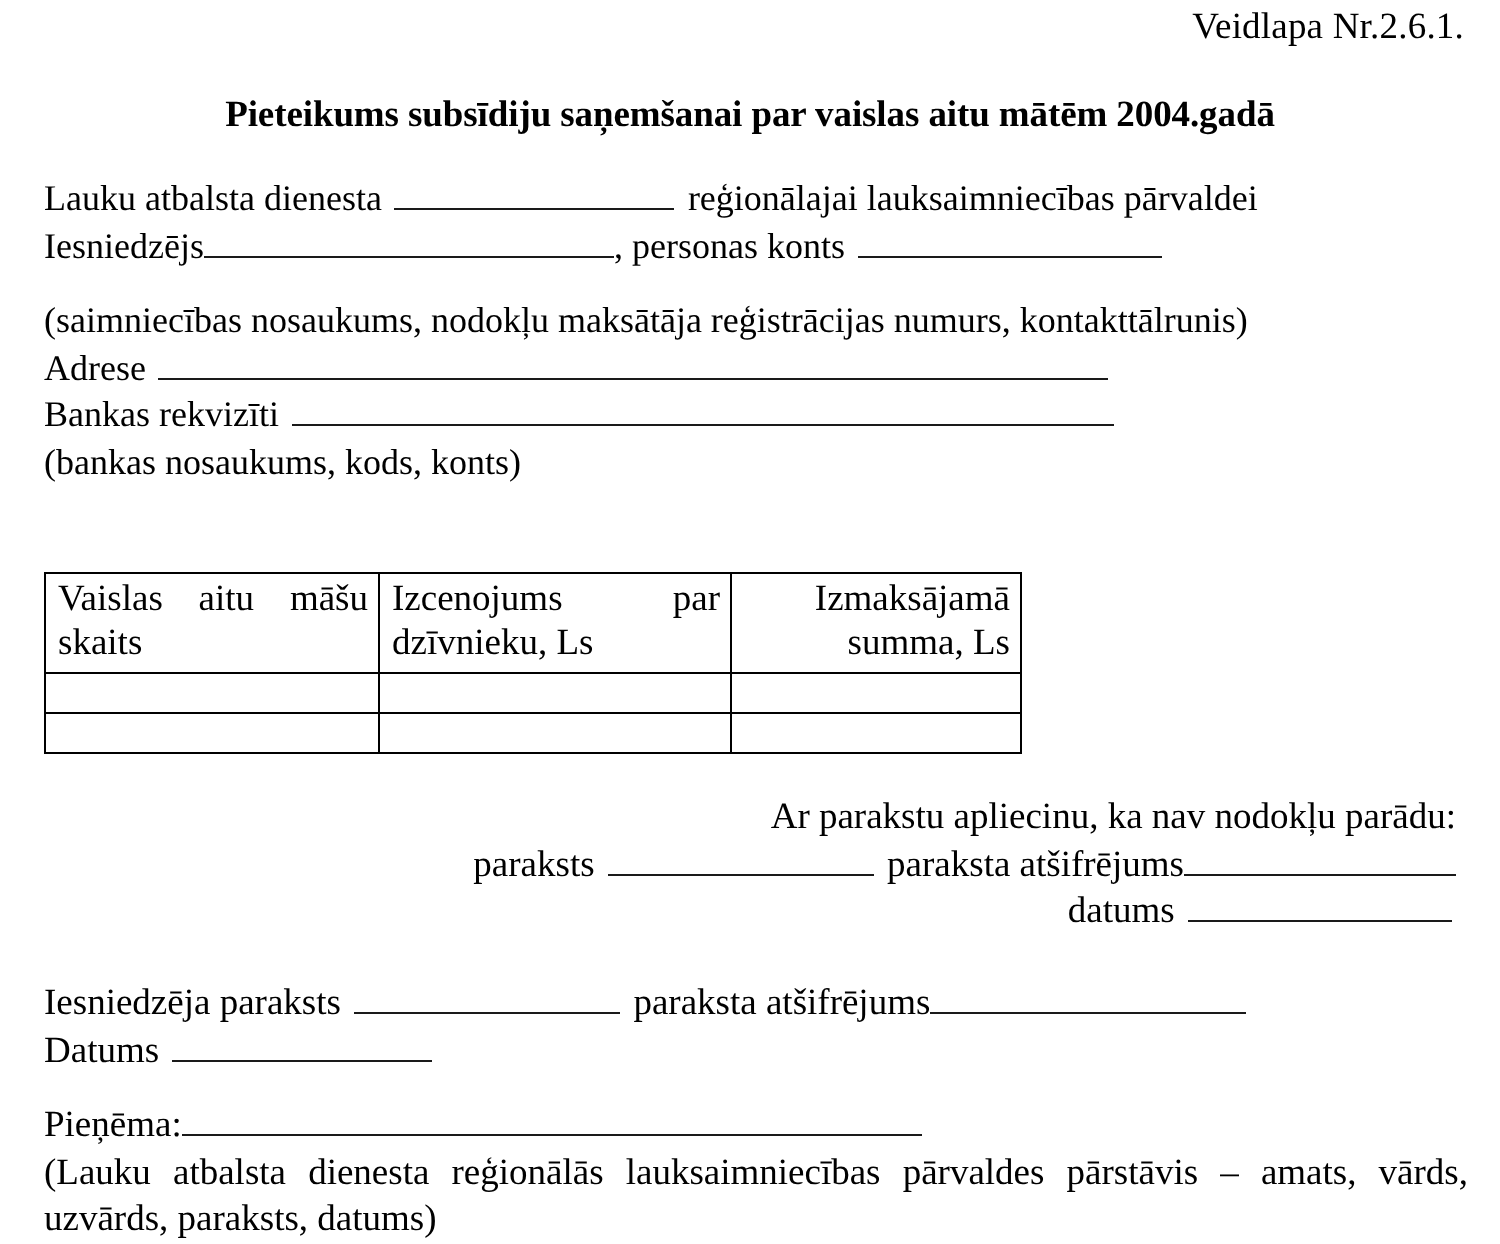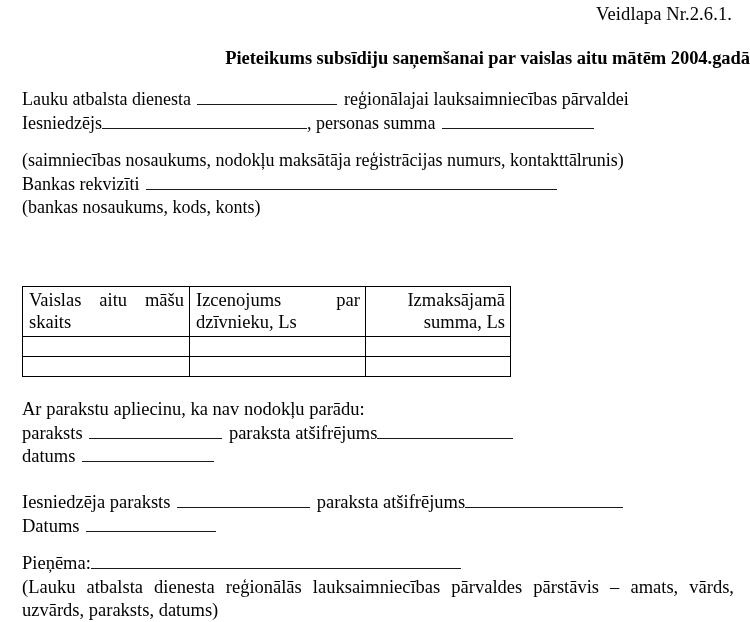--- a/index.html
+++ b/index.html
@@ -27,21 +27,21 @@
     right: 18px;
     font-size: 18.5px;
     letter-spacing: 0.1px;
     white-space: nowrap;
   }
   .doc-title {
     position: absolute;
     top: 48px;
     left: 0;
     width: 750px;
-    text-align: right;
+    text-align: center;
     font-size: 18.5px;
     font-weight: bold;
     letter-spacing: -0.05px;
   }
   .body-block {
     position: absolute;
     left: 22px;
     top: 88px;
     width: 706px;
     font-size: 18px;
@@ -93,20 +93,21 @@
   }
 
   
   .lower-1 {
     position: absolute;
     left: 22px;
     top: 398px;
     width: 706px;
     font-size: 18.5px;
     line-height: 23.5px;
+    text-align: right;
   }
   .lower-2 {
     position: absolute;
     left: 22px;
     top: 491px;
     width: 706px;
     font-size: 18.5px;
     line-height: 23.5px;
   }
   .lower-3 {
@@ -134,29 +135,33 @@
 
   <div class="body-block">
 
     <div class="row">
       <span>Lauku atbalsta dienesta</span>
       <span class="fill" style="width:140px;"></span>
       <span>reģionālajai lauksaimniecības pārvaldei</span>
     </div>
 
     <div class="row">
-      <span>Iesniedzējs</span><span class="fill tight" style="width:205px;"></span><span>, personas summa</span>
+      <span>Iesniedzējs</span><span class="fill tight" style="width:205px;"></span><span>, personas konts</span>
       <span class="fill" style="width:152px;"></span>
     </div>
 
 
     <div class="gap-md"></div>
 
     <div class="row">(saimniecības nosaukums, nodokļu maksātāja reģistrācijas numurs, kontakttālrunis)</div>
 
+    <div class="row">
+      <span>Adrese</span>
+      <span class="fill" style="width:475px;"></span>
+    </div>
 
     <div class="row">
       <span>Bankas rekvizīti</span>
       <span class="fill" style="width:411px;"></span>
     </div>
 
     <div class="row">(bankas nosaukums, kods, konts)</div>
 
 
   </div>

